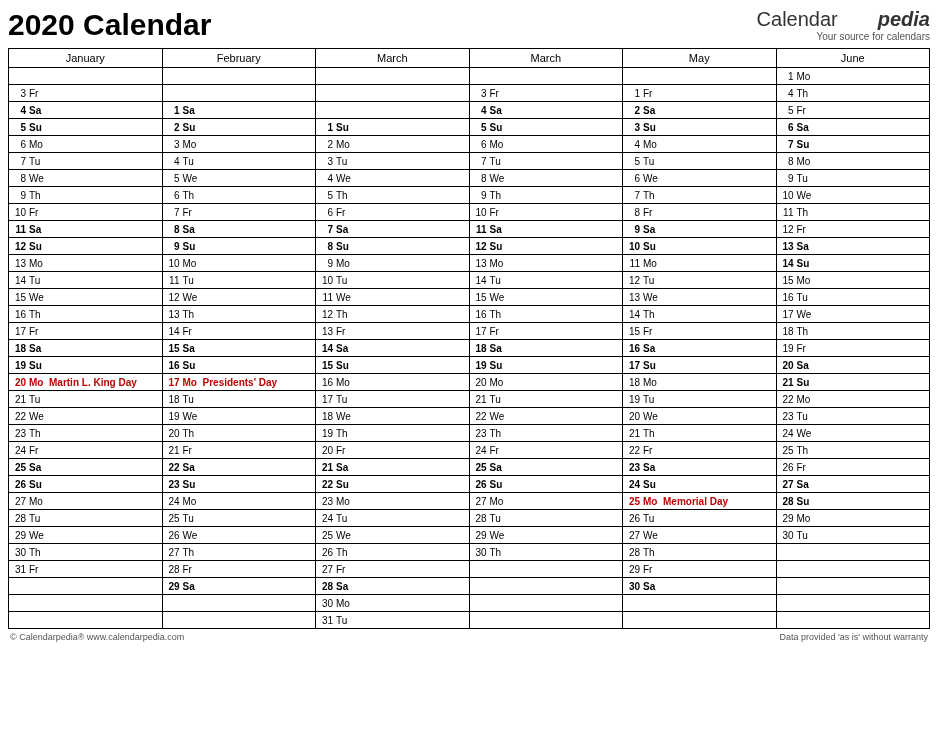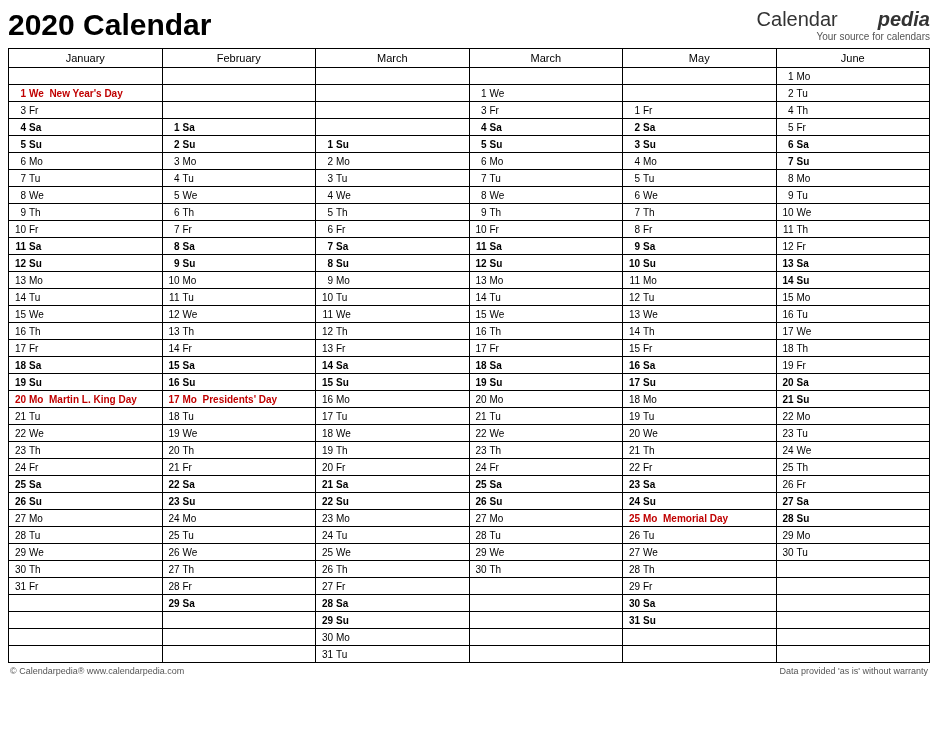--- a/index.html
+++ b/index.html
@@ -123,28 +123,20 @@
   <tbody id="calendar-body">
       <tr>
         <td class="pad"></td>
         <td class="pad"></td>
         <td class="pad"></td>
         <td class="pad"></td>
         <td class="pad"></td>
         <td><span class="dn">1</span><span>Mo</span></td>
       </tr>
       <tr>
-        <td class="hol"><span class="dn">1</span><span>We</span><span style="white-space: pre;">  New Year's Day</span></td>
-        <td class="pad"></td>
-        <td class="pad"></td>
-        <td><span class="dn">1</span><span>We</span></td>
-        <td class="pad"></td>
-        <td><span class="dn">2</span><span>Tu</span></td>
-      </tr>
-      <tr>
         <td><span class="dn">3</span><span>Fr</span></td>
         <td class="pad"></td>
         <td class="pad"></td>
         <td><span class="dn">3</span><span>Fr</span></td>
         <td><span class="dn">1</span><span>Fr</span></td>
         <td><span class="dn">4</span><span>Th</span></td>
       </tr>
       <tr>
         <td class="sat"><span class="dn">4</span><span>Sa</span></td>
         <td class="sat"><span class="dn">1</span><span>Sa</span></td>
@@ -368,28 +360,20 @@
         <td class="pad"></td>
         <td><span class="dn">29</span><span>Fr</span></td>
         <td class="pad"></td>
       </tr>
       <tr>
         <td class="pad"></td>
         <td class="sat"><span class="dn">29</span><span>Sa</span></td>
         <td class="sat"><span class="dn">28</span><span>Sa</span></td>
         <td class="pad"></td>
         <td class="sat"><span class="dn">30</span><span>Sa</span></td>
-        <td class="pad"></td>
-      </tr>
-      <tr>
-        <td class="pad"></td>
-        <td class="pad"></td>
-        <td class="sun"><span class="dn">29</span><span>Su</span></td>
-        <td class="pad"></td>
-        <td class="sun"><span class="dn">31</span><span>Su</span></td>
         <td class="pad"></td>
       </tr>
       <tr>
         <td class="pad"></td>
         <td class="pad"></td>
         <td><span class="dn">30</span><span>Mo</span></td>
         <td class="pad"></td>
         <td class="pad"></td>
         <td class="pad"></td>
       </tr>

